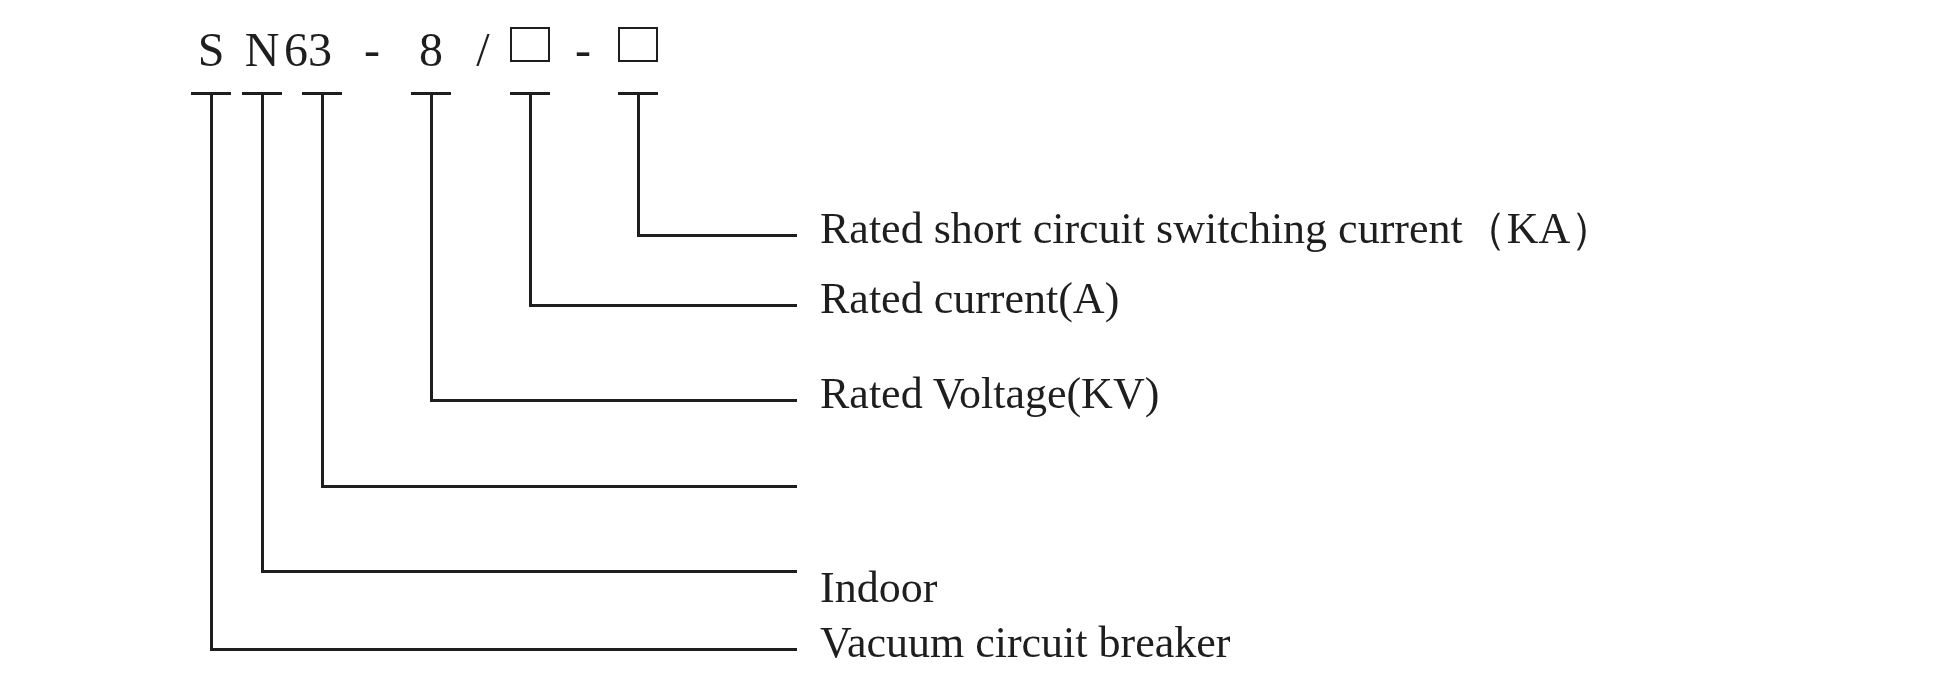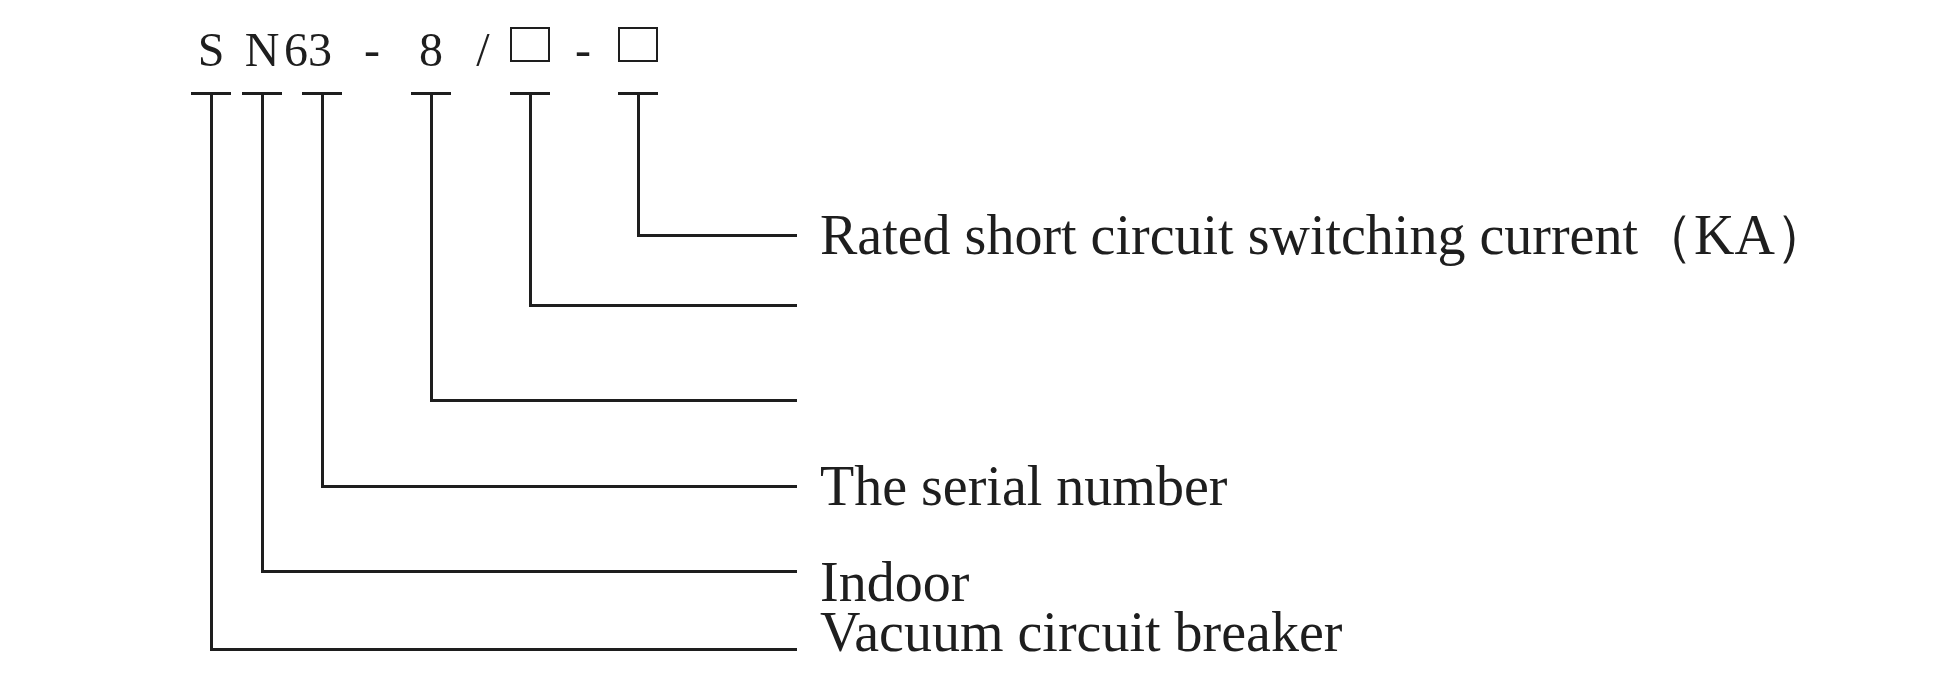--- a/index.html
+++ b/index.html
@@ -56,21 +56,21 @@
   }
   .hline {
     position: absolute;
     height: 3px;
     background: var(--ink);
   }
   
   .callout {
     position: absolute;
     left: 820px;
-    font-size: 56px;
+    font-size: 44px;
     line-height: 1;
     white-space: pre;
   }
 </style>
 </head>
 <body>
 
 <div class="stage">
 
   <span class="tok" style="left:211px">S</span>
@@ -84,33 +84,34 @@
   <span class="pbox" style="left:638px"></span>
 
   <div class="tick" style="left:618px"></div>
   <div class="vline" style="left:636.5px;height:145px"></div>
   <div class="hline" style="left:638px;top:234px;width:159px"></div>
   <div class="callout" style="top:207px">Rated short circuit switching current（KA）</div>
 
   <div class="tick" style="left:510px"></div>
   <div class="vline" style="left:528.5px;height:215px"></div>
   <div class="hline" style="left:530px;top:304px;width:267px"></div>
+  <div class="callout" style="top:277px">Rated current(A)</div>
 
   <div class="tick" style="left:411px"></div>
   <div class="vline" style="left:429.5px;height:310px"></div>
   <div class="hline" style="left:431px;top:399px;width:366px"></div>
+  <div class="callout" style="top:372px">Rated Voltage(KV)</div>
 
   <div class="tick" style="left:302px"></div>
   <div class="vline" style="left:320.5px;height:396px"></div>
   <div class="hline" style="left:322px;top:485px;width:475px"></div>
-  <div class="callout" style="top:458px">The serial number</div>
 
   <div class="tick" style="left:242px"></div>
   <div class="vline" style="left:260.5px;height:481px"></div>
   <div class="hline" style="left:262px;top:570px;width:535px"></div>
-  <div class="callout" style="top:554px">Indoor</div>
+  <div class="callout" style="top:566px">Indoor</div>
 
   <div class="tick" style="left:191px"></div>
   <div class="vline" style="left:209.5px;height:559px"></div>
   <div class="hline" style="left:211px;top:648px;width:586px"></div>
-  <div class="callout" style="top:604px">Vacuum circuit breaker</div>
+  <div class="callout" style="top:621px">Vacuum circuit breaker</div>
 
 </div>
 
 </body></html>

